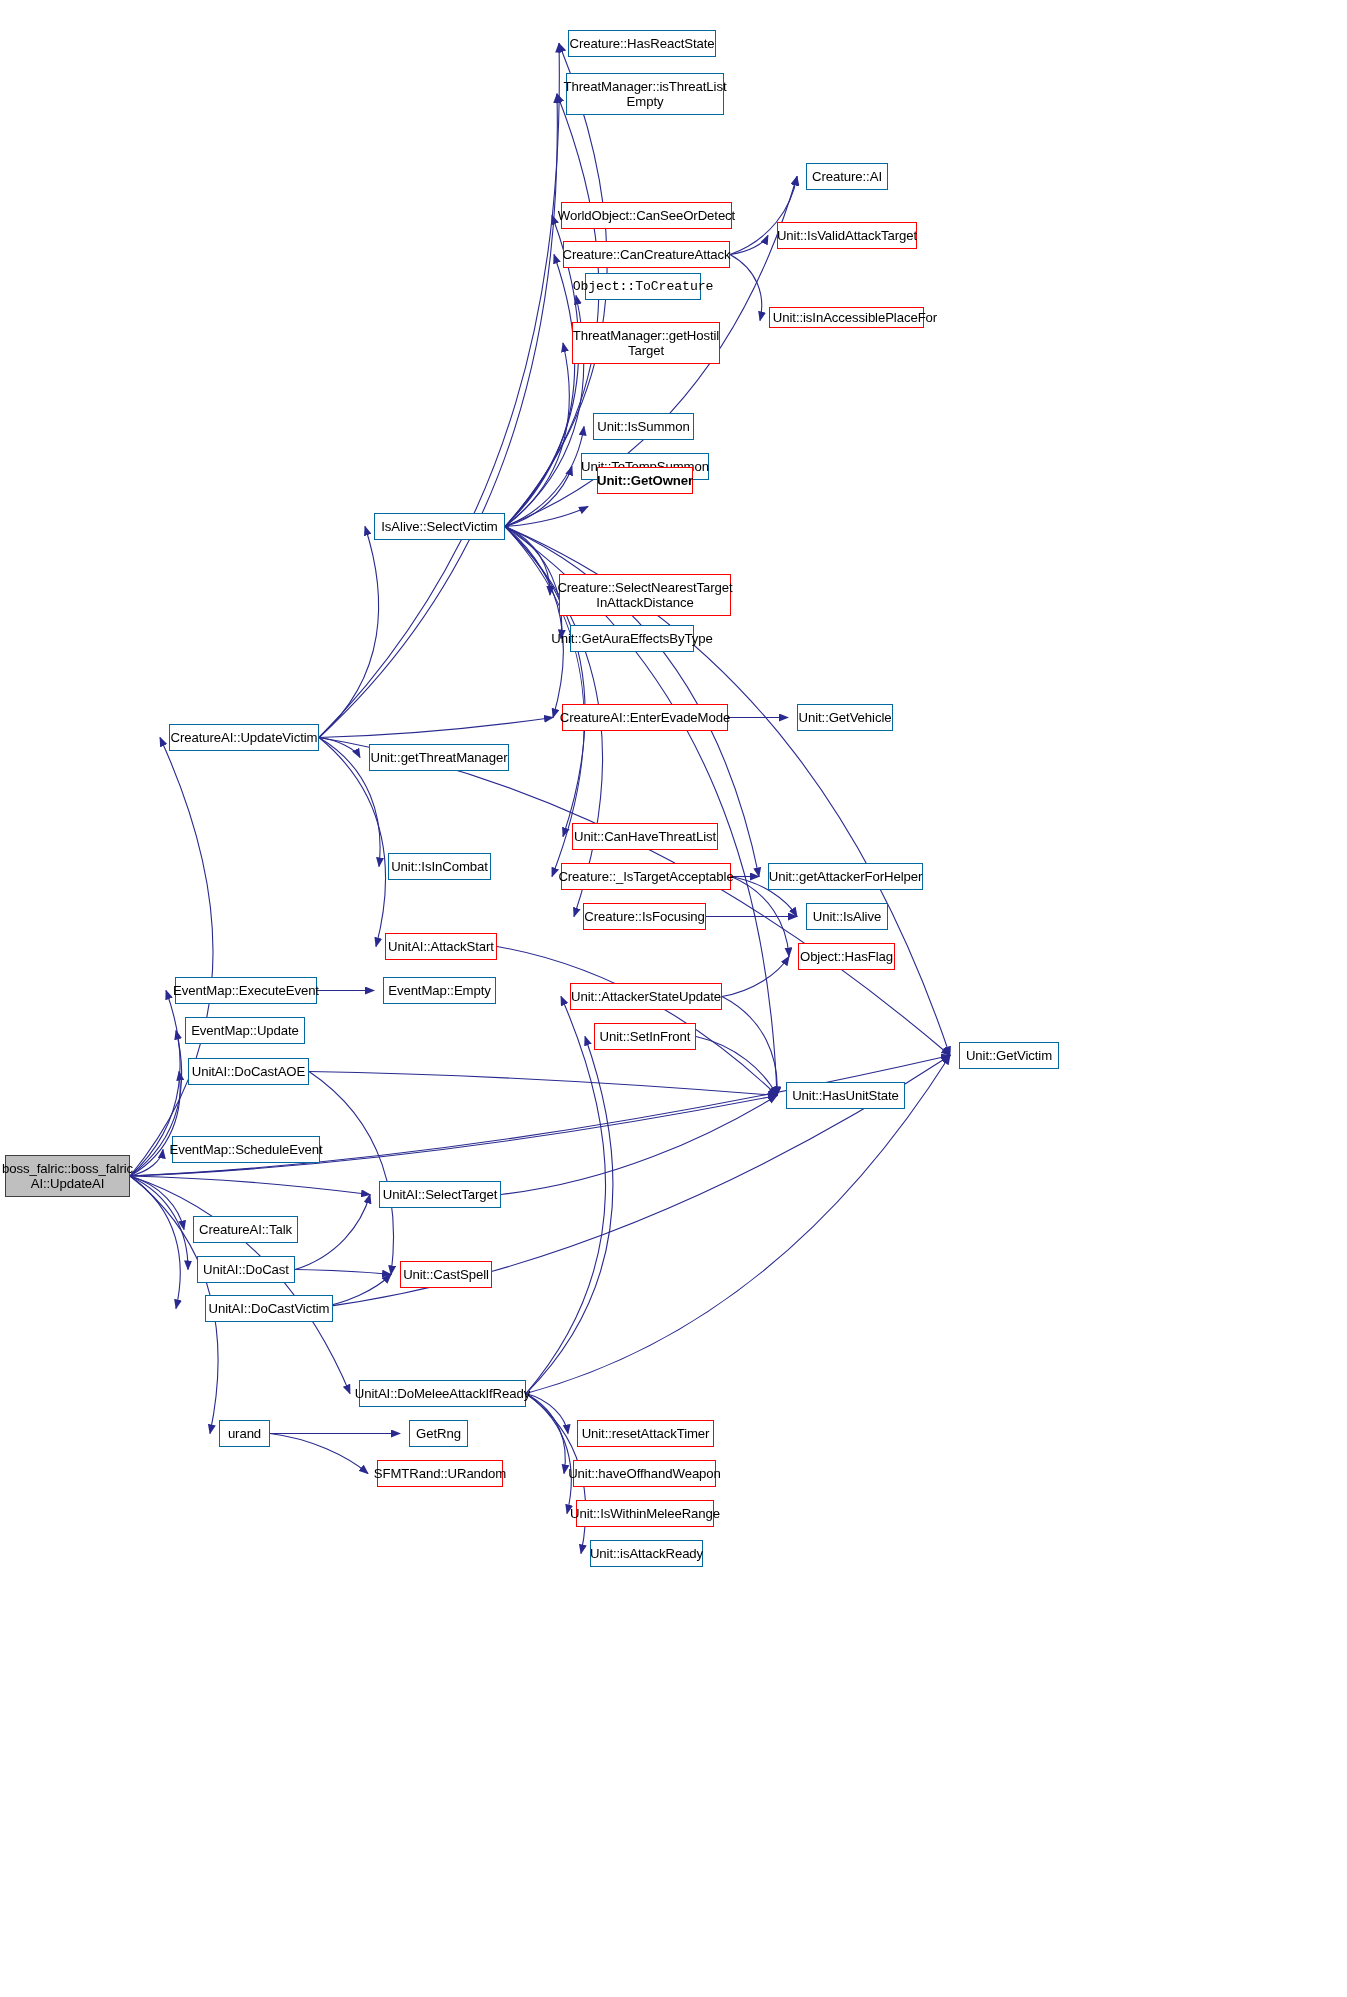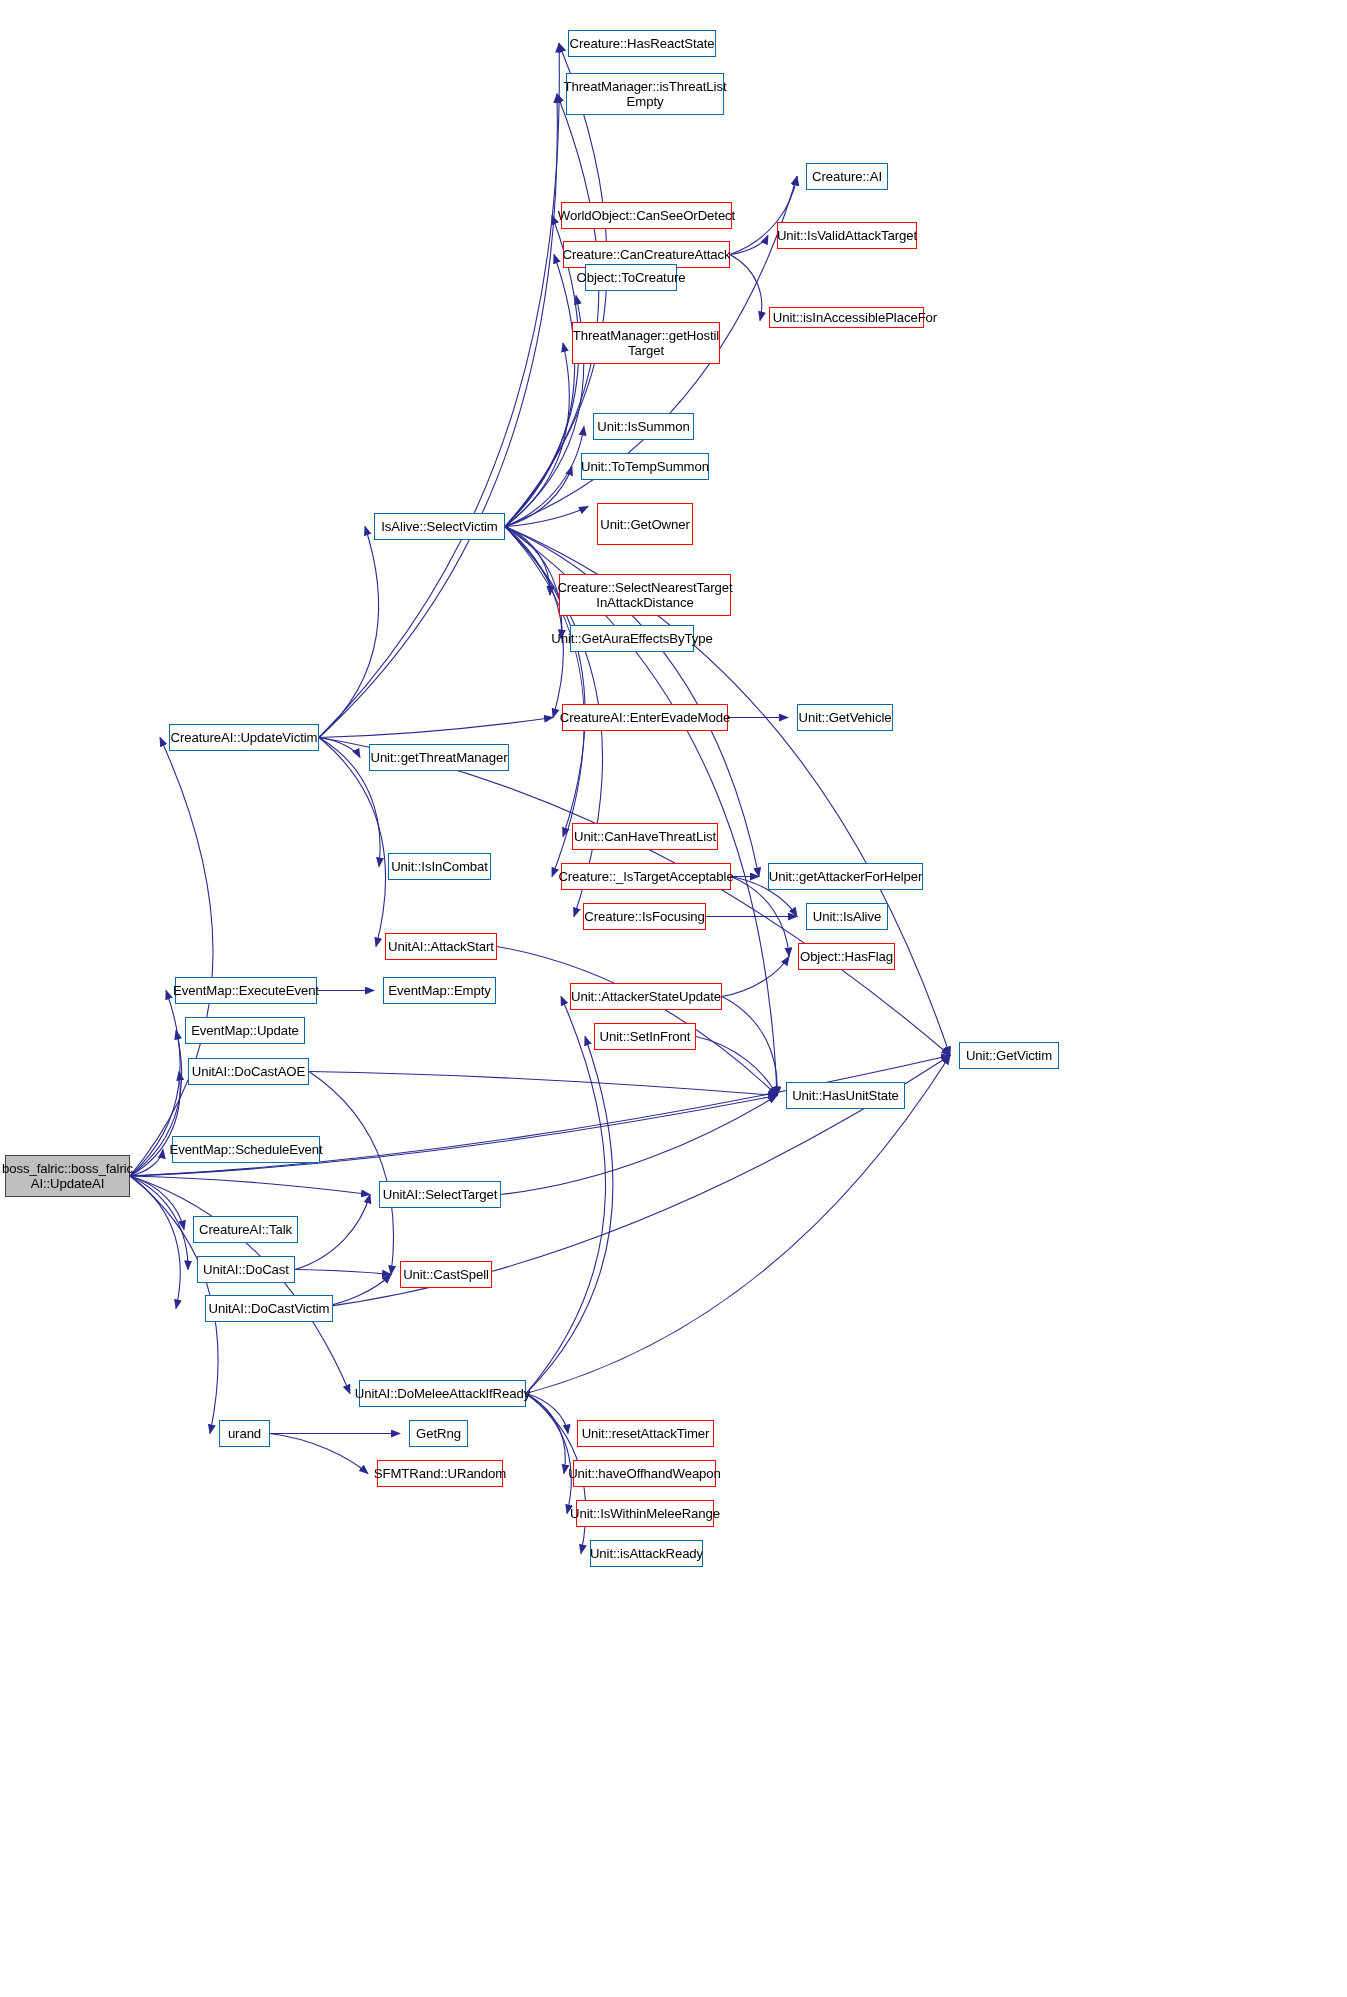--- a/index.html
+++ b/index.html
@@ -131,27 +131,27 @@
       </g>
   </svg>
   <div id="node-layer">
       <div class="node" style="left: 568px; top: 30px; width: 148px; height: 27px;">Creature::HasReactState</div>
       <div class="node" style="left: 566px; top: 73px; width: 158px; height: 42px;">ThreatManager::isThreatList
 Empty</div>
       <div class="node" style="left: 806px; top: 163px; width: 82px; height: 27px;">Creature::AI</div>
       <div class="node red" style="left: 561px; top: 202px; width: 171px; height: 27px;">WorldObject::CanSeeOrDetect</div>
       <div class="node red" style="left: 777px; top: 222px; width: 140px; height: 27px;">Unit::IsValidAttackTarget</div>
       <div class="node red" style="left: 563px; top: 241px; width: 167px; height: 27px;">Creature::CanCreatureAttack</div>
-      <div class="node" style="left: 585px; top: 264px; width: 92px; height: 27px;">Object::ToCreature</div>
+      <div class="node" style="left: 585px; top: 273px; width: 116px; height: 27px; font-family: Liberation Mono, monospace;">Object::ToCreature</div>
       <div class="node red" style="left: 769px; top: 307px; width: 155px; height: 21px; padding-left: 17px;">Unit::isInAccessiblePlaceFor</div>
       <div class="node red" style="left: 572px; top: 322px; width: 148px; height: 42px;">ThreatManager::getHostil
 Target</div>
       <div class="node" style="left: 593px; top: 413px; width: 101px; height: 27px;">Unit::IsSummon</div>
       <div class="node" style="left: 581px; top: 453px; width: 128px; height: 27px;">Unit::ToTempSummon</div>
-      <div class="node red" style="left: 597px; top: 503px; width: 96px; height: 42px;">Unit::GetOwner</div>
+      <div class="node red" style="left: 597px; top: 467px; width: 96px; height: 27px; font-weight: bold;">Unit::GetOwner</div>
       <div class="node" style="left: 374px; top: 513px; width: 131px; height: 27px;">IsAlive::SelectVictim</div>
       <div class="node red" style="left: 559px; top: 574px; width: 172px; height: 42px;">Creature::SelectNearestTarget
 InAttackDistance</div>
       <div class="node" style="left: 570px; top: 625px; width: 124px; height: 27px;">Unit::GetAuraEffectsByType</div>
       <div class="node red" style="left: 562px; top: 704px; width: 166px; height: 27px;">CreatureAI::EnterEvadeMode</div>
       <div class="node" style="left: 797px; top: 704px; width: 96px; height: 27px;">Unit::GetVehicle</div>
       <div class="node" style="left: 169px; top: 724px; width: 150px; height: 27px;">CreatureAI::UpdateVictim</div>
       <div class="node" style="left: 369px; top: 744px; width: 140px; height: 27px;">Unit::getThreatManager</div>
       <div class="node red" style="left: 572px; top: 823px; width: 146px; height: 27px;">Unit::CanHaveThreatList</div>
       <div class="node red" style="left: 561px; top: 863px; width: 170px; height: 27px;">Creature::_IsTargetAcceptable</div>

